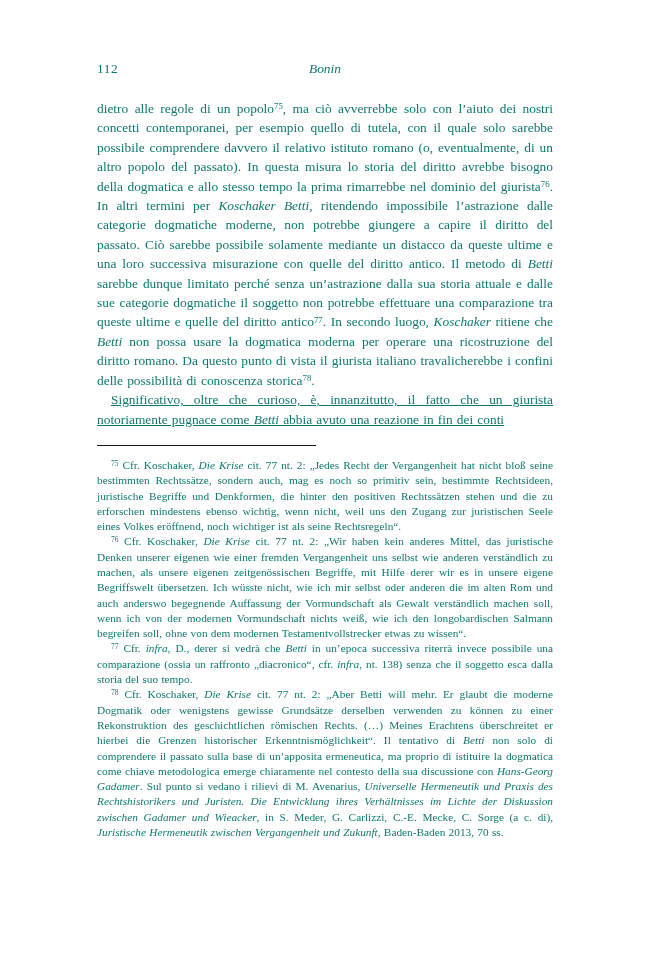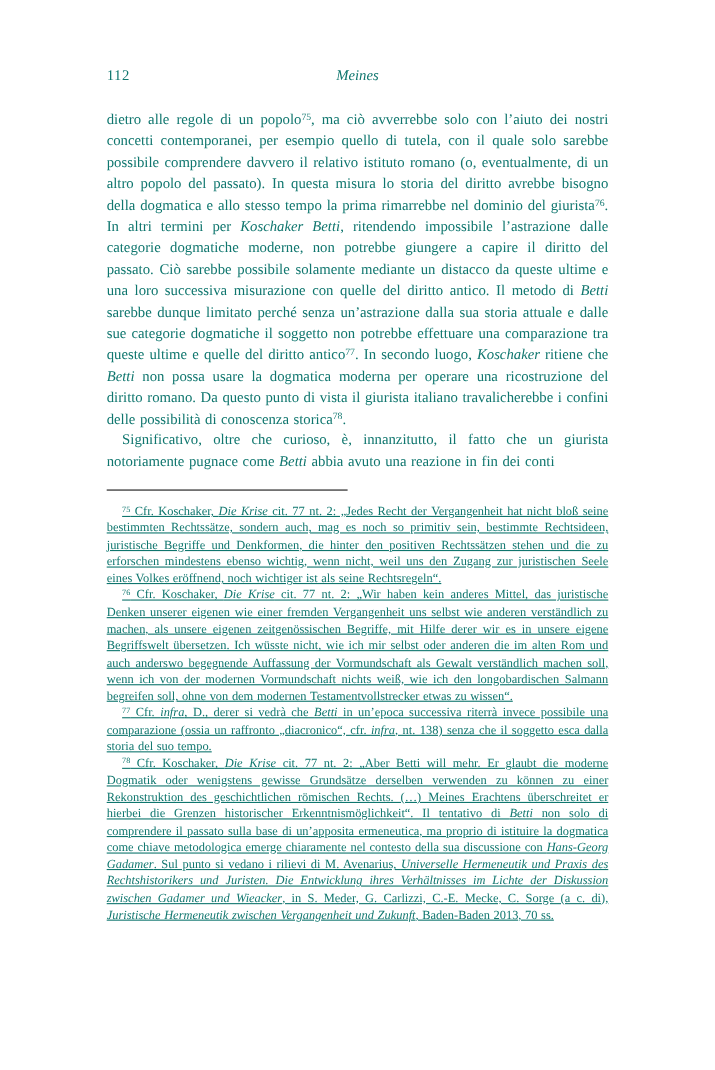--- a/index.html
+++ b/index.html
@@ -27,21 +27,21 @@
     text-align: center; font-style: italic;
   }
   .body-text { margin-top: 21px; }
   p.para {
     margin: 0;
     font-size: 13.4px;
     line-height: 19.4px;
     text-align: justify;
     word-spacing: 0.06em;
   }
-  p.para.indent { text-indent: 14px; }
+  p.para.indent { text-indent: 14px; text-decoration: underline; }
   .it { font-style: italic; }
   sup {
     font-size: 0.66em;
     line-height: 0;
     position: relative;
     top: -0.45em;
     vertical-align: baseline;
   }
   .fn-sep {
     width: 219px;
@@ -49,31 +49,30 @@
     border-top: 1.5px solid #151515;
     margin: 16px 0 12px 0;
   }
   .footnotes p.fn {
     margin: 0;
     font-size: 11.3px;
     line-height: 15.3px;
     text-align: justify;
     text-indent: 14px;
     word-spacing: 0.04em;
-    text-decoration: underline;
   }
 </style>
 </head>
 <body>
 
 <div class="page">
 
   <header class="running-header">
     <span class="pagenum">112</span>
-    <span class="runtitle">Meines</span>
+    <span class="runtitle">Bonin</span>
   </header>
 
   <main class="body-text">
     <p class="para"><span>dietro alle regole di un popolo</span><sup>75</sup><span>, ma ciò avverrebbe solo con l’aiuto dei nostri concetti contemporanei, per esempio quello di tutela, con il quale solo sarebbe possibile comprendere davvero il relativo istituto romano (o, eventualmente, di un altro popolo del passato). In questa misura lo storia del diritto avrebbe bisogno della dogmatica e allo stesso tempo la prima rimarrebbe nel dominio del giurista</span><sup>76</sup><span>. In altri termini per </span><span class="it">Koschaker Betti</span><span>, ritendendo impossibile l’astrazione dalle categorie dogmatiche moderne, non potrebbe giungere a capire il diritto del passato. Ciò sarebbe possibile solamente mediante un distacco da queste ultime e una loro successiva misurazione con quelle del diritto antico. Il metodo di </span><span class="it">Betti</span><span> sarebbe dunque limitato perché senza un’astrazione dalla sua storia attuale e dalle sue categorie dogmatiche il soggetto non potrebbe effettuare una comparazione tra queste ultime e quelle del diritto antico</span><sup>77</sup><span>. In secondo luogo, </span><span class="it">Koschaker</span><span> ritiene che </span><span class="it">Betti</span><span> non possa usare la dogmatica moderna per operare una ricostruzione del diritto romano. Da questo punto di vista il giurista italiano travalicherebbe i confini delle possibilità di conoscenza storica</span><sup>78</sup><span>.</span></p>
     <p class="para indent"><span>Significativo, oltre che curioso, è, innanzitutto, il fatto che un giurista notoriamente pugnace come </span><span class="it">Betti</span><span> abbia avuto una reazione in fin dei conti</span></p>
   </main>
 
   <div class="fn-sep"></div>
 
   <section class="footnotes">

